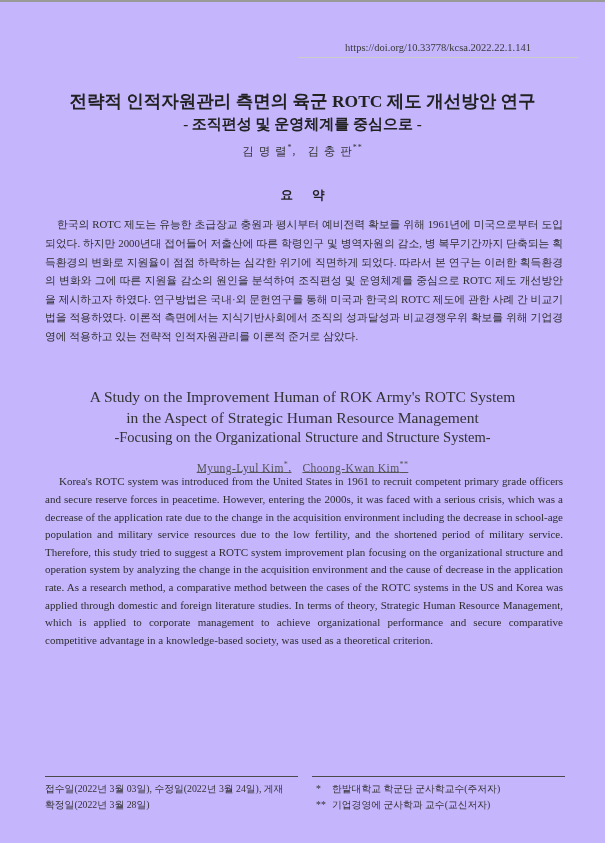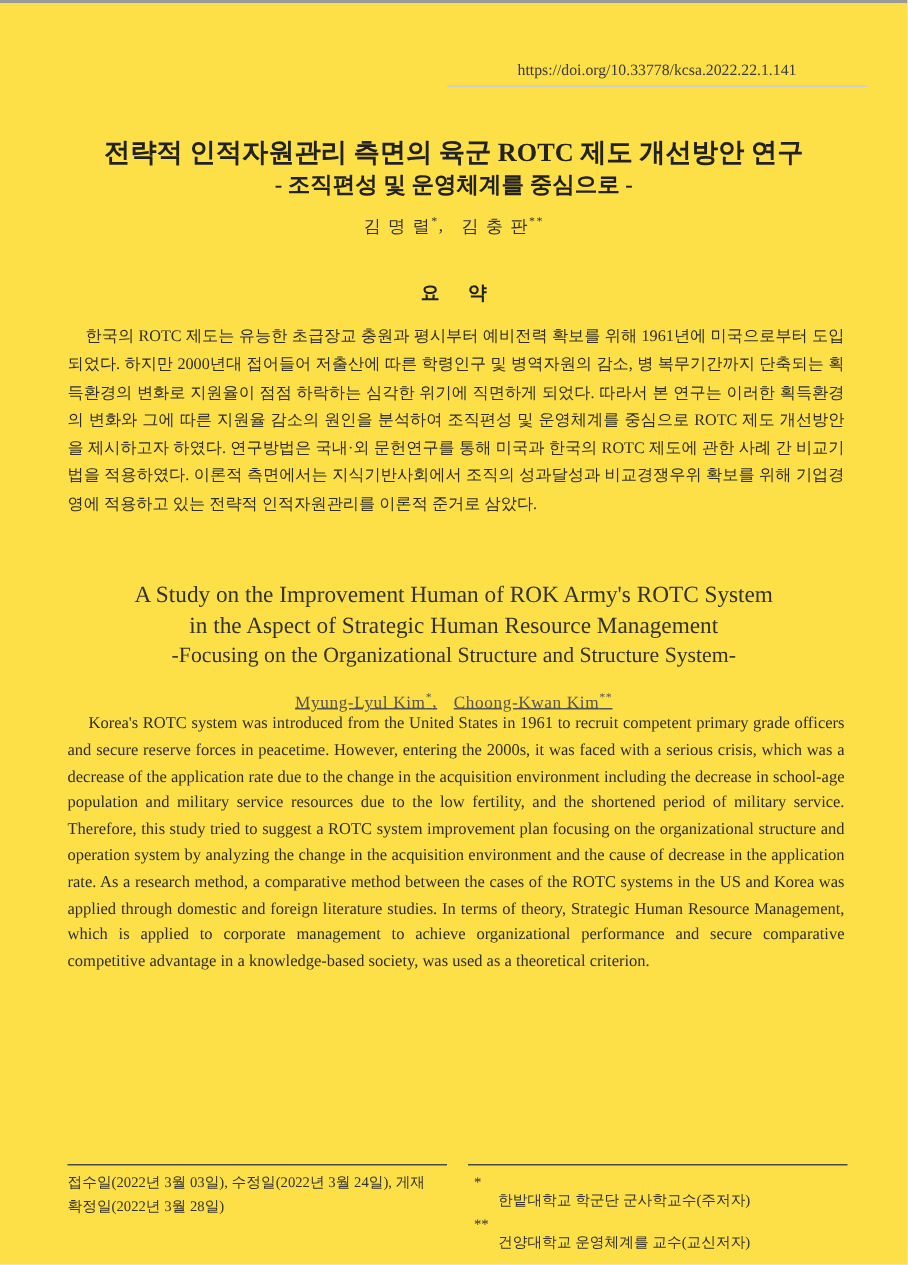--- a/index.html
+++ b/index.html
@@ -5,21 +5,21 @@
   html, body {
     margin: 0;
     padding: 0;
     background: #e9e9e7;
   }
   .page {
     position: relative;
     width: 605px;
     height: 843px;
     margin: 0 auto;
-    background: #fde047;
+    background: #c4b5fd;
     border-top: 2px solid #9a9a98;
     box-sizing: border-box;
     overflow: hidden;
     font-family: "Liberation Serif", "DejaVu Serif", serif;
     color: #2b2b2b;
   }
   
   .doi-wrap {
     margin: 40px 27px 0 auto;
     width: 280px;
@@ -129,21 +129,21 @@
   .fn-col {
     flex: 1;
     border-top: 1.5px solid #4a4a4a;
     padding-top: 4px;
     font-size: 9.8px;
     line-height: 15.5px;
     color: #333;
   }
   .fn-row { display: flex; }
   .fn-marker { flex: none; width: 16px; text-align: left; padding-left: 4px; }
-  .fn-text { flex: 1; margin-top: 12px; }
+  .fn-text { flex: 1; }
 </style>
 </head>
 <body>
 
 <div class="page">
 
   <div class="doi-wrap">https://doi.org/10.33778/kcsa.2022.22.1.141</div>
 
   <div class="k-title">전략적 인적자원관리 측면의 육군 ROTC 제도 개선방안 연구</div>
   <div class="k-subtitle">- 조직편성 및 운영체계를 중심으로 -</div>
@@ -173,18 +173,18 @@
       <div>접수일(2022년 3월 03일), 수정일(2022년 3월 24일), 게재</div>
       <div>확정일(2022년 3월 28일)</div>
     </div>
     <div class="fn-col">
       <div class="fn-row">
         <span class="fn-marker">*</span>
         <span class="fn-text">한밭대학교 학군단 군사학교수(주저자)</span>
       </div>
       <div class="fn-row">
         <span class="fn-marker">**</span>
-        <span class="fn-text">건양대학교 운영체계를 교수(교신저자)</span>
+        <span class="fn-text">기업경영에 군사학과 교수(교신저자)</span>
       </div>
     </div>
   </div>
 
 </div>
 
 </body></html>

